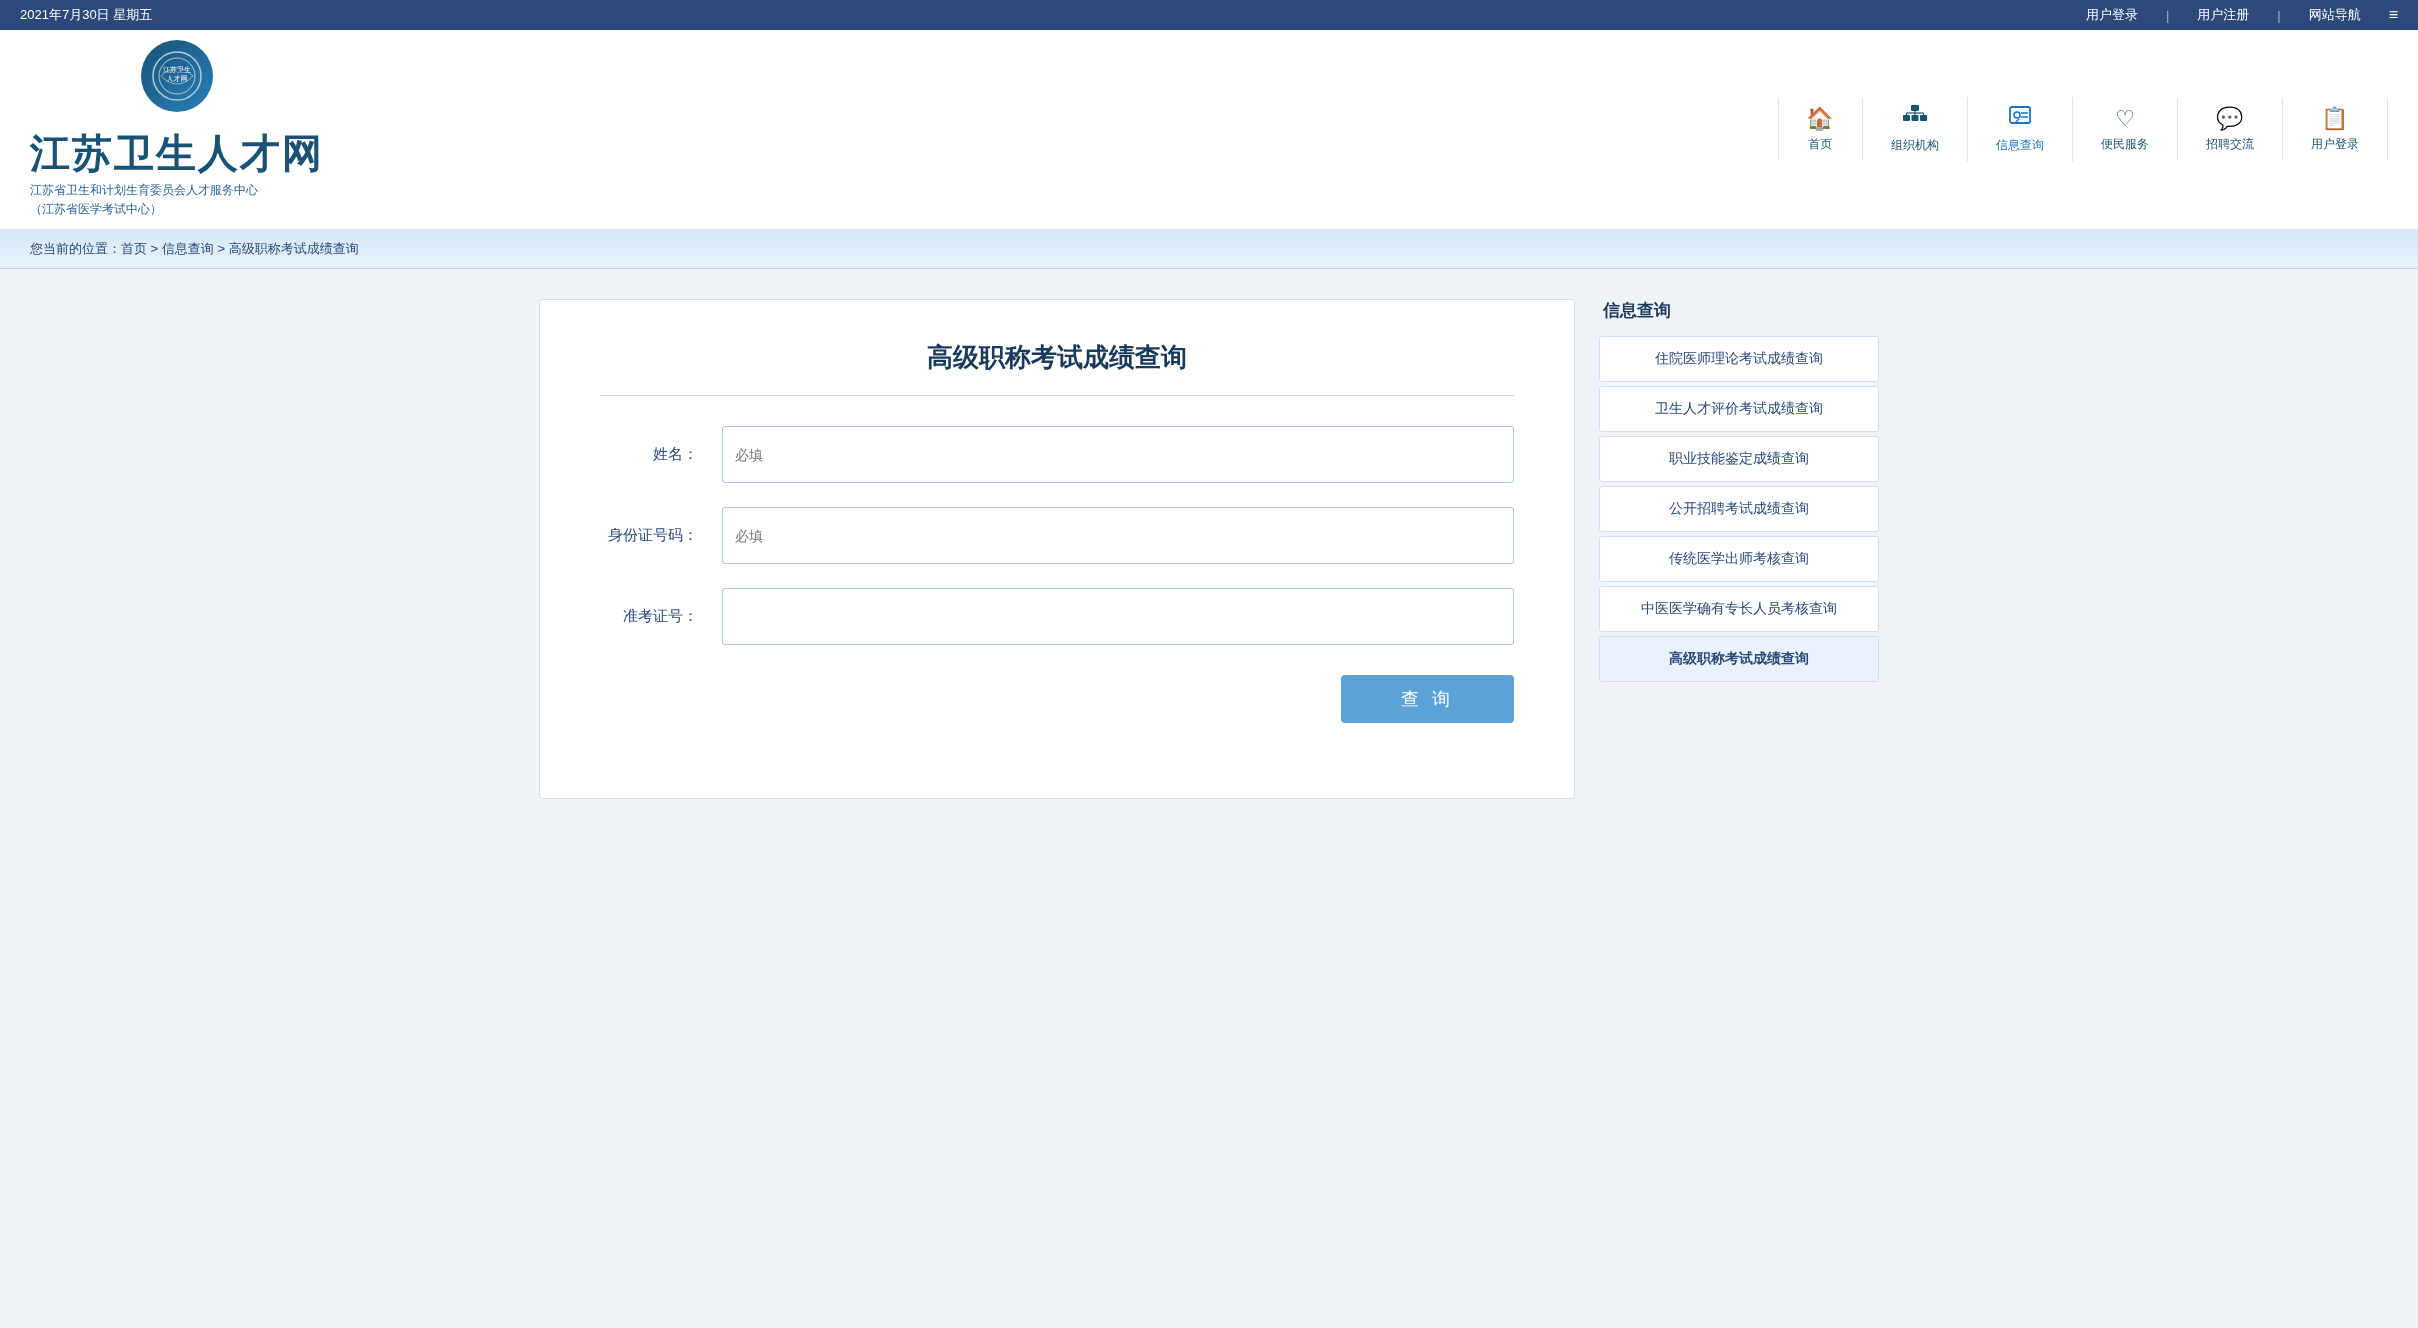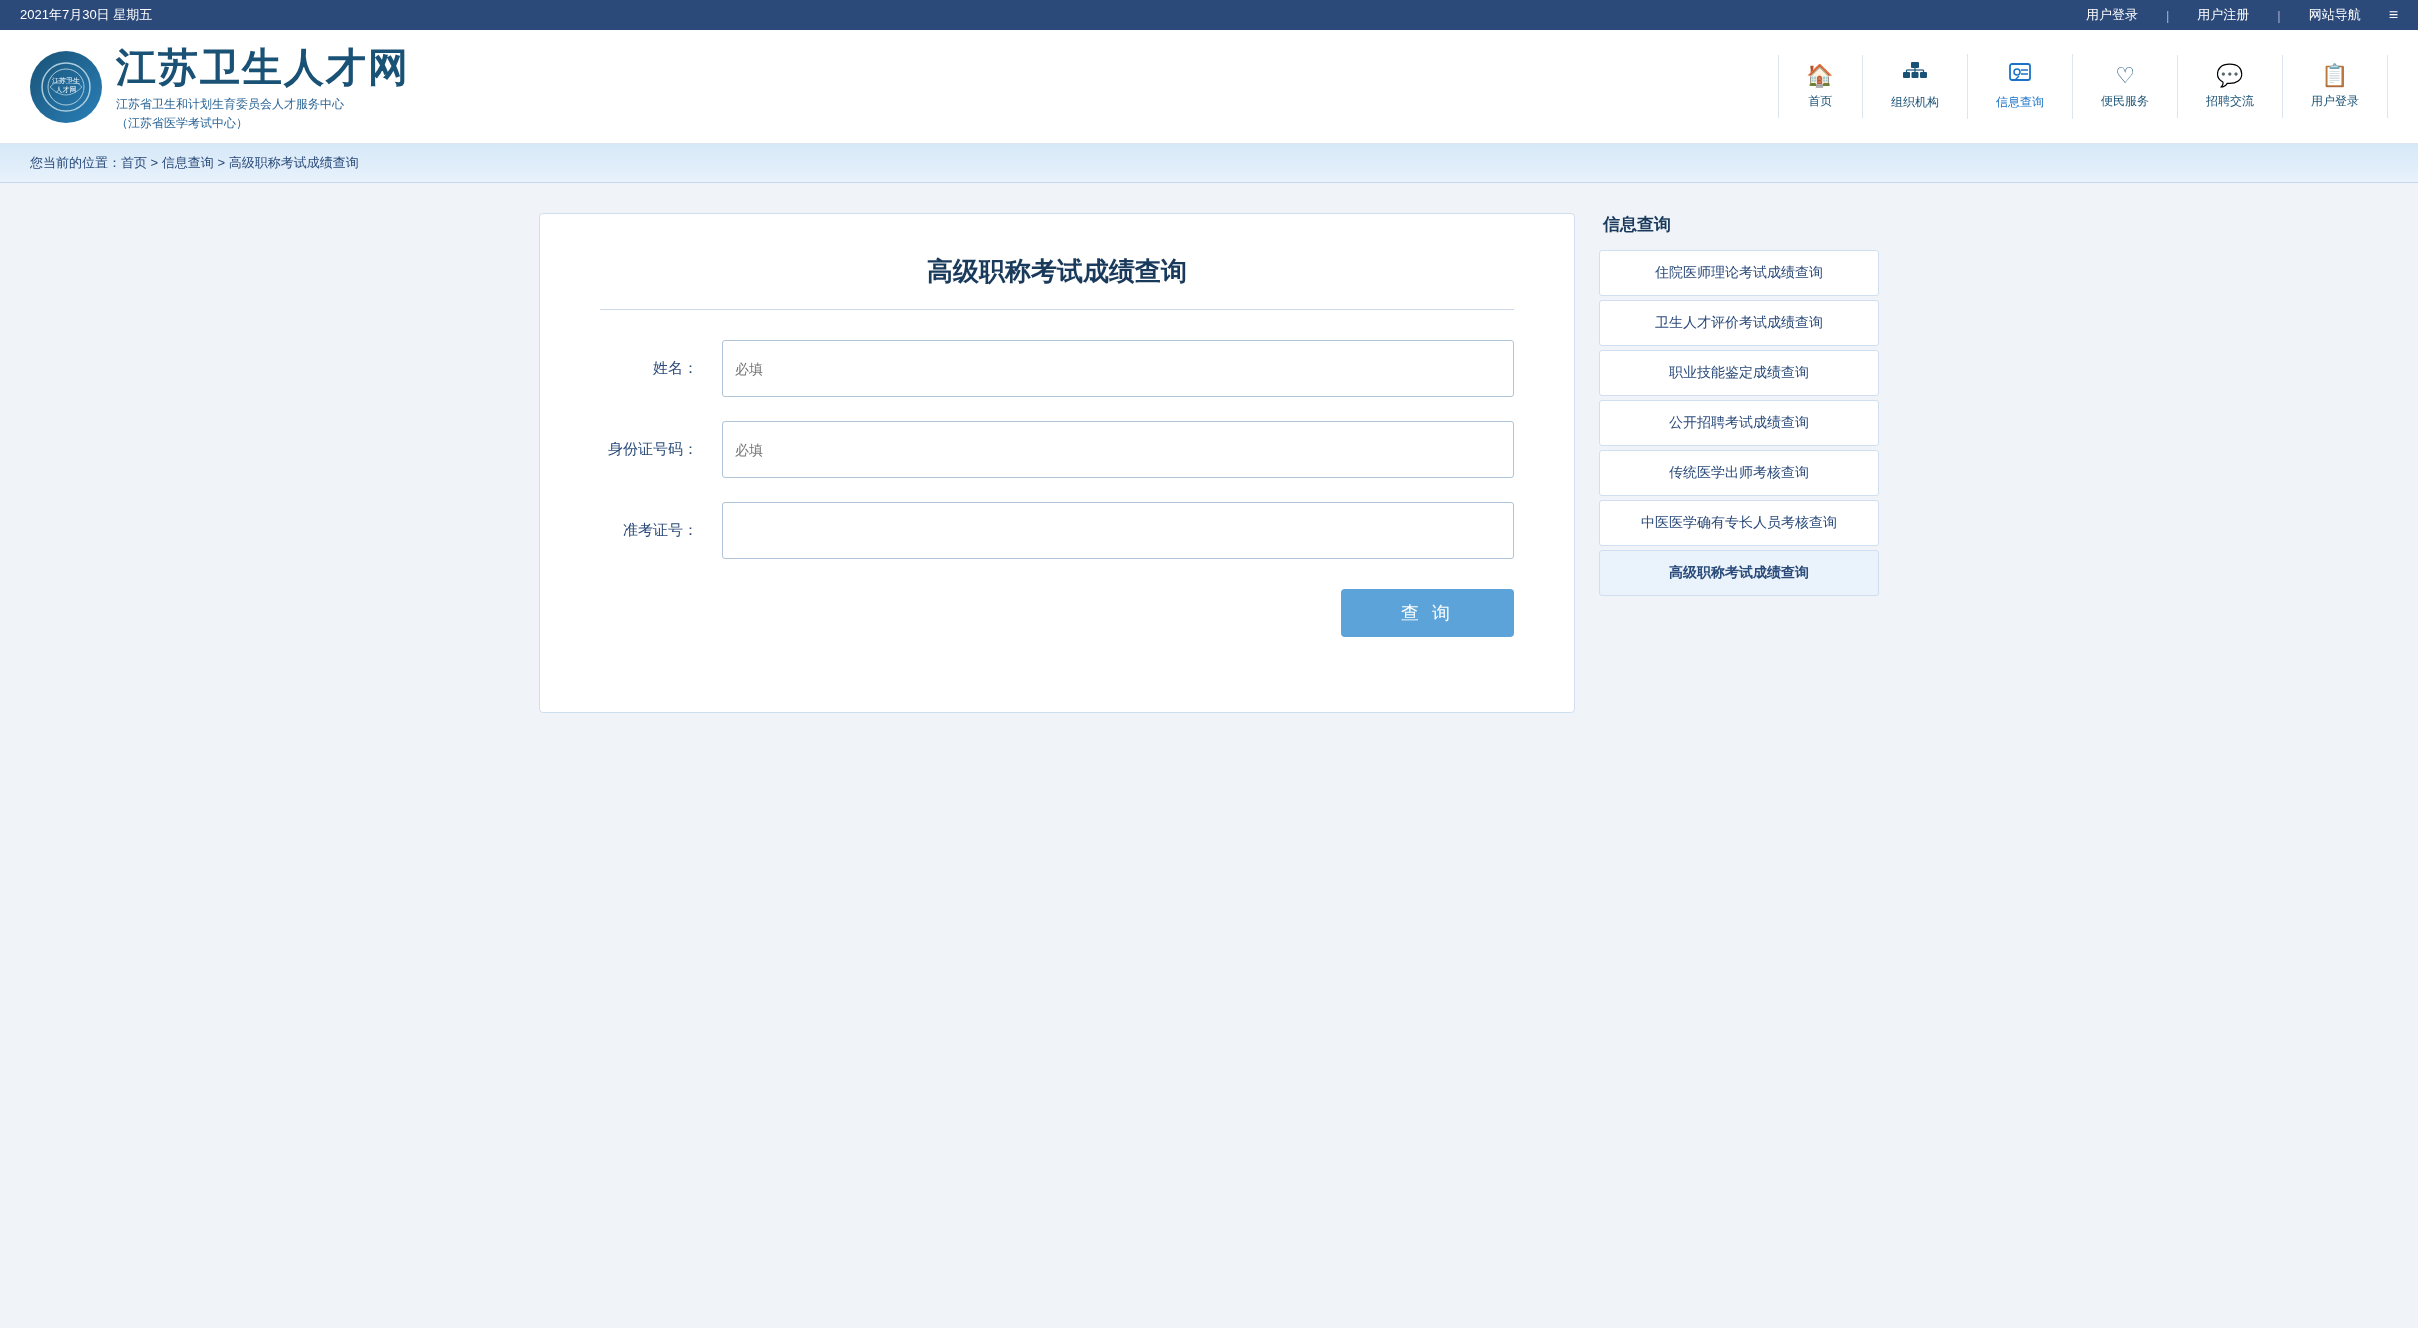--- a/index.html
+++ b/index.html
@@ -20,21 +20,21 @@
     .top-bar-divider { color: #aac; }
 
     
     .header {
       background: #fff;
       display: flex;
       align-items: center;
       padding: 10px 30px;
       border-bottom: 1px solid #dde6f0;
     }
-    .logo-area { display: flex; align-items: center; gap: 14px; min-width: 280px; }
+    .logo-area { display: flex; align-items: center; gap: 14px; min-width: 280px; flex-direction: column; }
     .logo-circle {
       width: 72px; height: 72px; border-radius: 50%;
       background: linear-gradient(135deg, #1a5276, #2980b9);
       display: flex; align-items: center; justify-content: center;
       color: #fff; font-size: 10px; text-align: center; line-height: 1.4;
       flex-shrink: 0;
     }
     .logo-text-main { font-size: 40px; font-weight: bold; color: #1a5276; letter-spacing: 2px; }
     .logo-text-sub { font-size: 12px; color: #2a6496; line-height: 1.6; }
 

